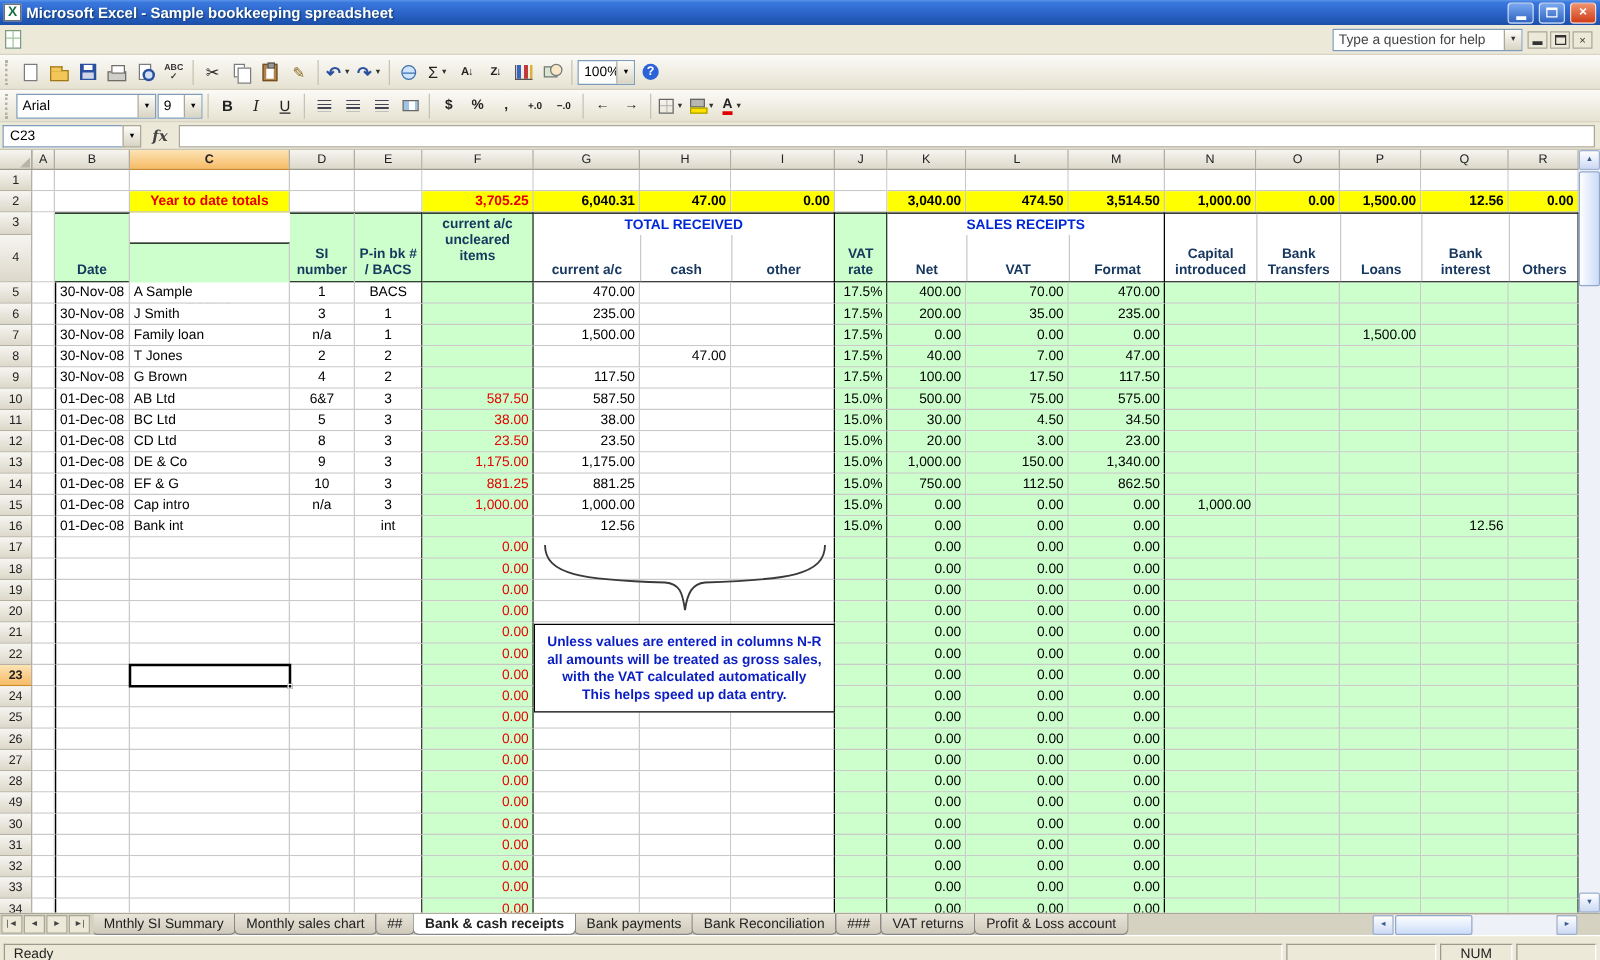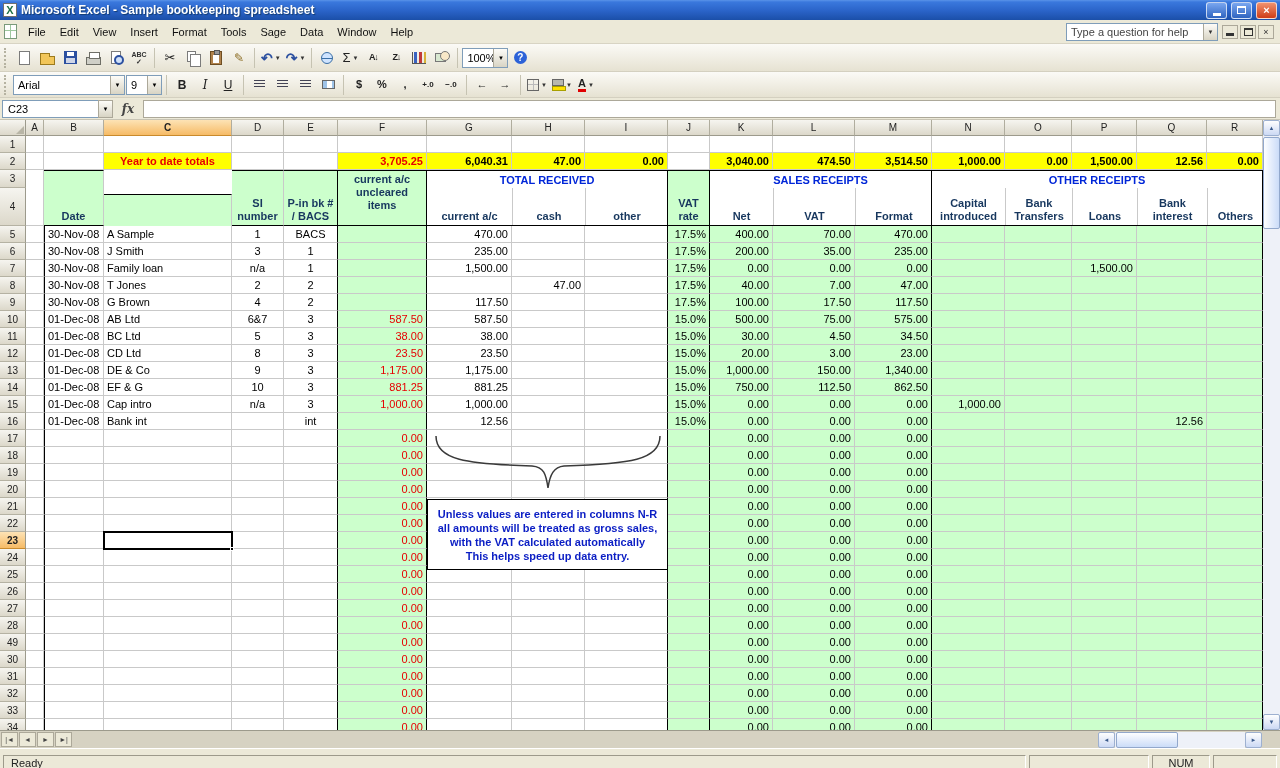--- a/index.html
+++ b/index.html
@@ -165,32 +165,20 @@
   <div class="win-btn">
       <span class="w-res"></span>
     </div>
   <div class="win-btn close">
       <span>×</span>
     </div>
 </div>
 
 <div class="menubar">
   <div class="doc-icon"></div>
-  <div class="menu-items" id="menu-items">
-      <div class="menu-item">File</div>
-      <div class="menu-item">Edit</div>
-      <div class="menu-item">View</div>
-      <div class="menu-item">Insert</div>
-      <div class="menu-item">Format</div>
-      <div class="menu-item">Tools</div>
-      <div class="menu-item">Sage</div>
-      <div class="menu-item">Data</div>
-      <div class="menu-item">Window</div>
-      <div class="menu-item">Help</div>
-    </div>
   <div class="helpbox">
     <span class="helpbox-text">Type a question for help</span>
     <span class="combo-arrow">▼</span>
   </div>
   <div class="mwin">
     <span class="mwb">
         <span class="w-min dark"></span>
       </span>
     <span class="mwb">
         <span class="w-res dark"></span>
@@ -468,21 +456,20 @@
             </div>
             <div class="hsub" style="width: 82px;">
               <div class="hline">VAT</div>
             </div>
             <div class="hsub" style="width: 77px;">
               <div class="hline">Format</div>
             </div>
           </div>
         </div>
         <div class="hgroup" style="width: 331px;">
-          <div class="hgroup-title">OTHER RECEIPTS</div>
           <div class="hgroup-subs">
             <div class="hsub" style="width: 73px;">
               <div class="hline">Capital</div>
               <div class="hline">introduced</div>
             </div>
             <div class="hsub" style="width: 67px;">
               <div class="hline">Bank</div>
               <div class="hline">Transfers</div>
             </div>
             <div class="hsub" style="width: 65px;">
@@ -1149,20 +1136,31 @@
       <div class="vthumb"></div>
     </div>
   <div class="scr-btn">▼</div>
 </div>
 
 <div class="tabbar">
   <div class="tab-nav">|◄</div>
   <div class="tab-nav">◄</div>
   <div class="tab-nav">►</div>
   <div class="tab-nav">►|</div>
+  <div class="tabs" id="tabs">
+      <div class="tab">Mnthly SI Summary</div>
+      <div class="tab">Monthly sales chart</div>
+      <div class="tab">##</div>
+      <div class="tab active">Bank &amp; cash receipts</div>
+      <div class="tab">Bank payments</div>
+      <div class="tab">Bank Reconciliation</div>
+      <div class="tab">###</div>
+      <div class="tab">VAT returns</div>
+      <div class="tab">Profit &amp; Loss account</div>
+    </div>
   <div class="hscroll">
     <div class="scr-btn">◄</div>
     <div class="htrack">
         <div class="hthumb"></div>
       </div>
     <div class="scr-btn">►</div>
   </div>
 </div>
 
 <div class="statusbar">

